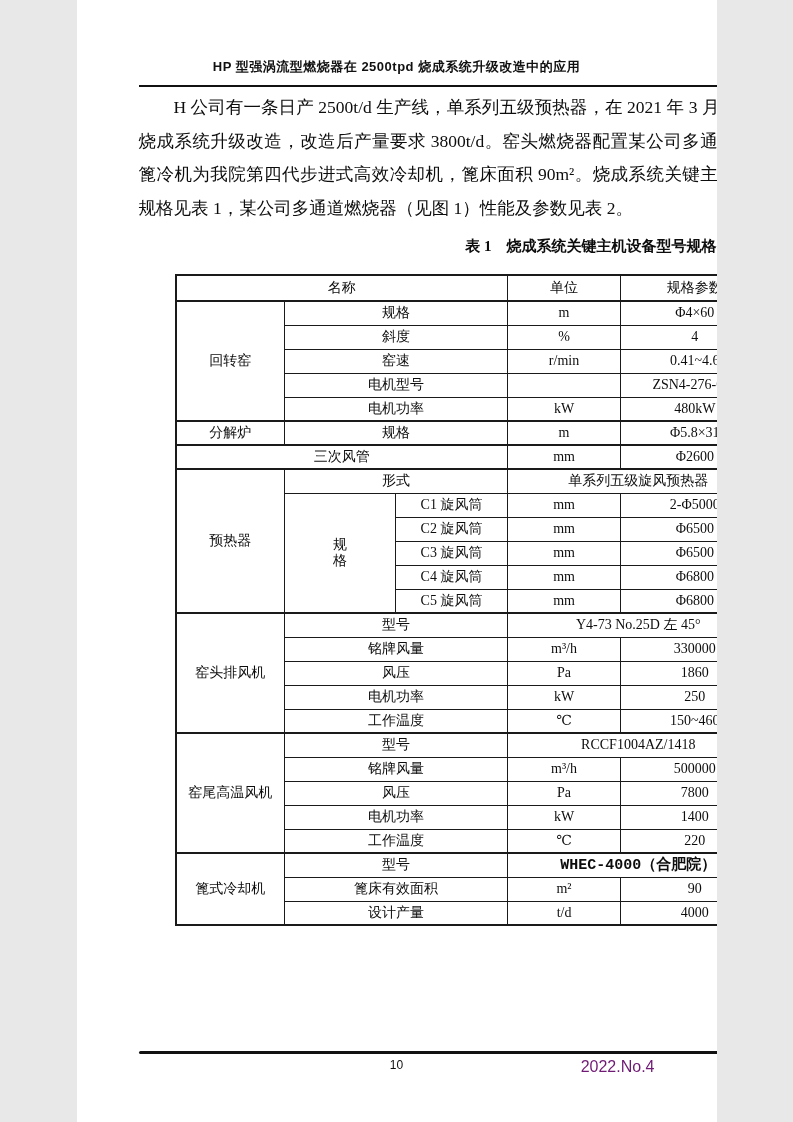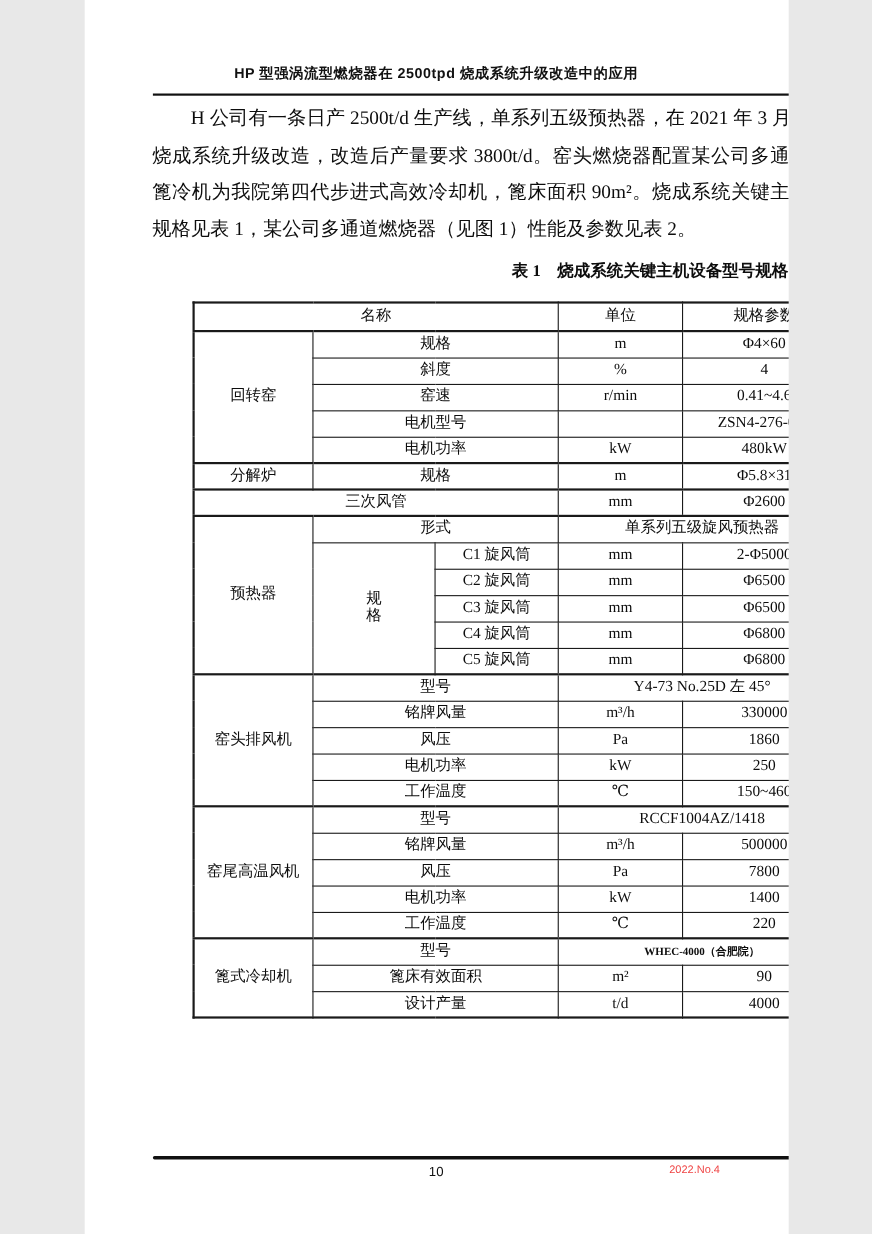--- a/index.html
+++ b/index.html
@@ -64,44 +64,44 @@
     vertical-align: middle;
     height: 24px;
     padding: 0 2px;
     line-height: 1.15;
     color: #0d0d0d;
   }
   table.spec-table tr.header-row td { height: 26px; }
   table.spec-table tr.group-start td { border-top: 2px solid #1a1a1a; }
   td.vertical-label { white-space: pre-line; line-height: 1.3; }
   td.sans-bold {
-    font-family: Liberation Serif, serif;
+    font-family: Liberation Mono, monospace;
     font-weight: bold;
-    font-size: 10px;
+    font-size: 15px;
   }
   .foot-rule {
     position: absolute;
     top: 1051px; left: 62px; width: 669px; height: 2.5px;
     background: #111;
     border-radius: 2px;
   }
   .footer-page-number {
     position: absolute;
     top: 1058px; left: 0; width: 100%;
     text-align: center;
     font-family: "Liberation Sans", "DejaVu Sans", sans-serif;
     font-size: 12px;
     color: #111;
   }
   .footer-issue {
     position: absolute;
     top: 1058px; right: 62px;
     font-family: "Liberation Sans", "DejaVu Sans", sans-serif;
-    font-size: 10px;
-    color: #ef4444;
+    font-size: 16px;
+    color: #701a75;
   }
 </style>
 </head>
 <body>
 
 <div class="page">
 
   <div class="running-head">HP 型强涡流型燃烧器在 2500tpd 烧成系统升级改造中的应用</div>
   <div class="head-rule"></div>
 

